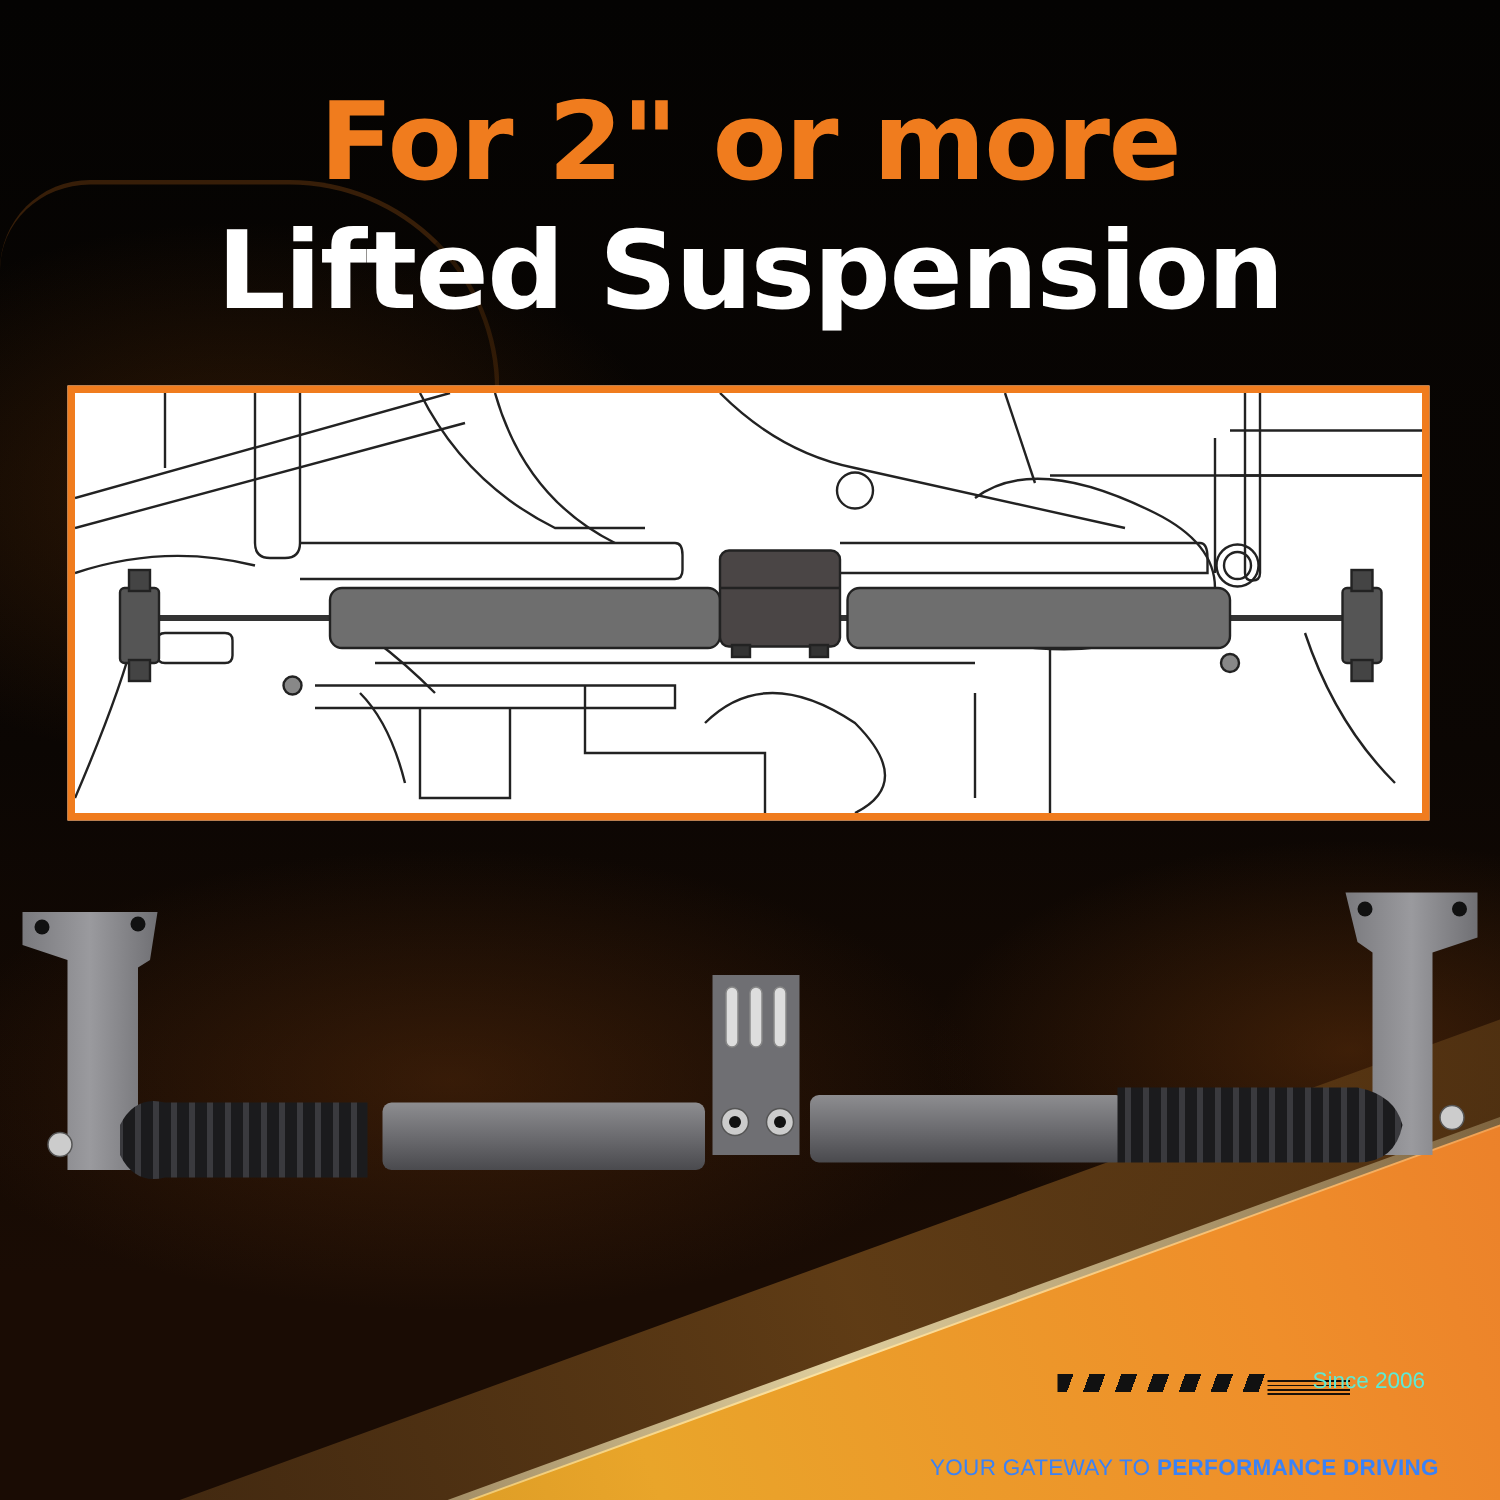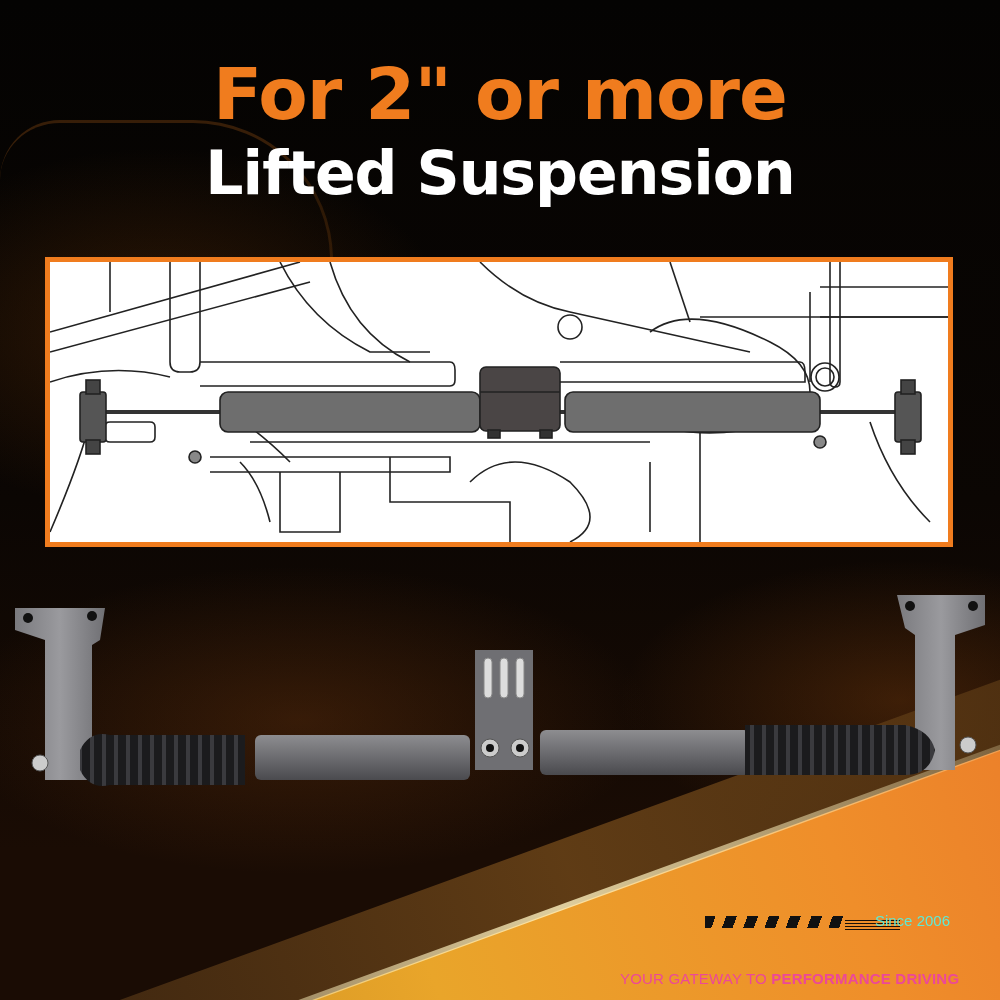--- a/index.html
+++ b/index.html
@@ -25,41 +25,41 @@
   .stripe {
     position: absolute; left: -100px; width: 1400px; transform-origin: left top;
     transform: rotate(-20deg);
   }
   .stripe.s1 { top: 1080px; height: 90px; background: linear-gradient(90deg,#3a2410,#6b4418,#4a2d10); opacity: .85; }
   .stripe.s2 { top: 1150px; height: 420px; background: linear-gradient(90deg,#b8851a 0%,#e9a52a 40%,#ef8e2a 70%,#e8722a 100%); }
   .stripe.s3 { top: 1145px; height: 6px; background: linear-gradient(90deg,transparent,#fff3c0 50%,transparent); opacity:.8; }
 
   .headline { position: absolute; left: 0; right: 0; text-align: center; font-weight: bold; font-family: "DejaVu Sans", sans-serif; letter-spacing: -1px; }
   .headline.l1 { top: 52px; font-size: 72px; color: #f07c1e; }
-  .headline.l2 { top: 138px; font-size: 60px; color: #ffffff; }
+  .headline.l2 { top: 138px; font-size: 72px; color: #ffffff; }
 
   .diagram {
     position: absolute; left: 45px; top: 257px; width: 908px; height: 290px;
     background: #ffffff; border: 5px solid #f07c1e; box-sizing: border-box; overflow: hidden;
   }
   .diagram svg { width: 100%; height: 100%; display: block; }
 
   .product { position: absolute; left: 0; top: 580px; width: 1000px; height: 230px; }
   .product svg { width: 100%; height: 100%; }
 
   .logo { position: absolute; left: 620px; top: 912px; width: 330px; height: 80px; }
   .logo-since { position: absolute; right: 0; top: 0; font-size: 15px; color: #5eead4; font-family: "Liberation Sans", sans-serif; }
   .logo-lines { position: absolute; left: 225px; top: 8px; width: 55px; height: 10px;
     background: repeating-linear-gradient(180deg,#1a1008 0 1px,transparent 1px 3px); }
   .logo-flag { position: absolute; left: 85px; top: 4px; width: 140px; height: 12px;
     background: repeating-linear-gradient(110deg,#111 0 10px,transparent 10px 20px); }
   .logo-main { position: absolute; left: 0; top: 12px; font-size: 34px; font-weight: bold; font-style: italic; color: #111; font-family: "Liberation Sans", sans-serif; letter-spacing: -1px; white-space: nowrap; }
   .logo-main .big { font-size: 46px; position: relative; top: 4px; }
   .logo-main .small { font-size: 24px; }
-  .logo-tag { position: absolute; left: 0; top: 58px; font-size: 15px; color: #ec4899; font-family: "Liberation Sans", sans-serif; white-space: nowrap; letter-spacing: .2px; }
+  .logo-tag { position: absolute; left: 0; top: 58px; font-size: 15px; color: #3b82f6; font-family: "Liberation Sans", sans-serif; white-space: nowrap; letter-spacing: .2px; }
   .logo-tag b { font-weight: bold; }
 </style>
 </head>
 <body>
 
 <div class="bg"></div>
 <div class="truck-silhouette"></div>
 <div class="stripe s1"></div>
 <div class="stripe s2"></div>
 <div class="stripe s3"></div>

